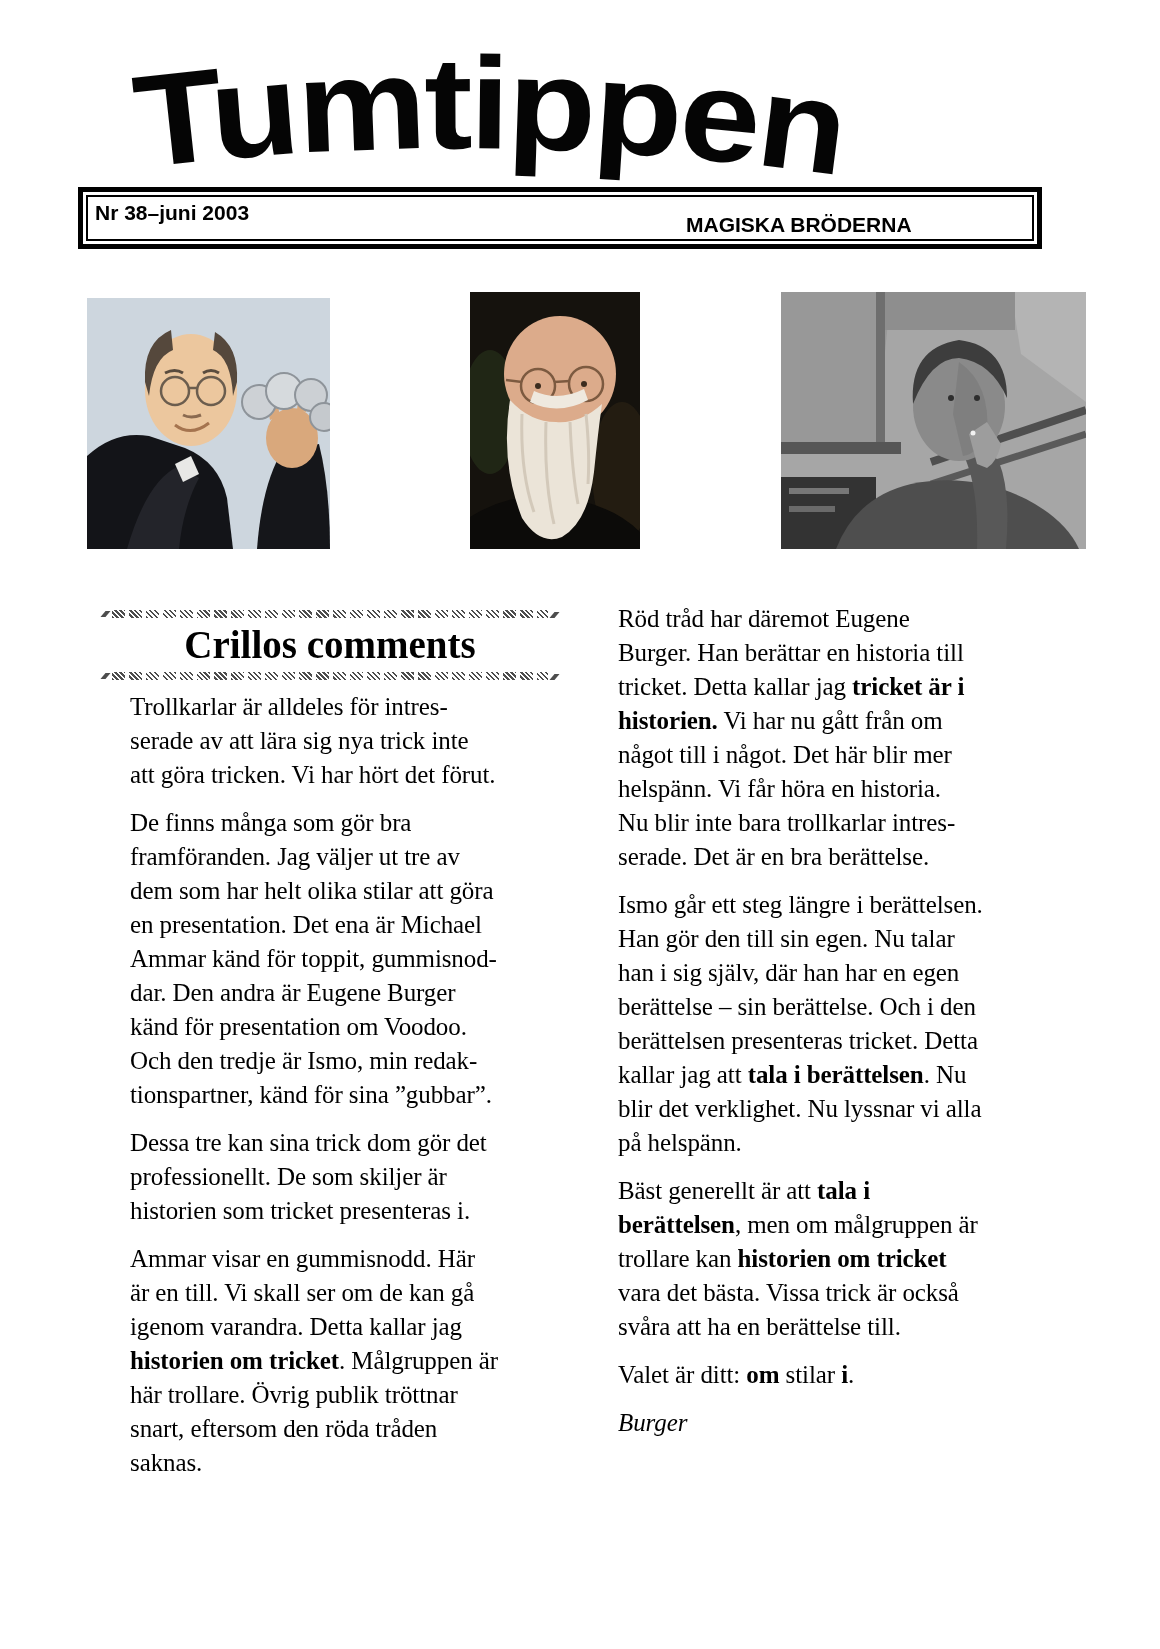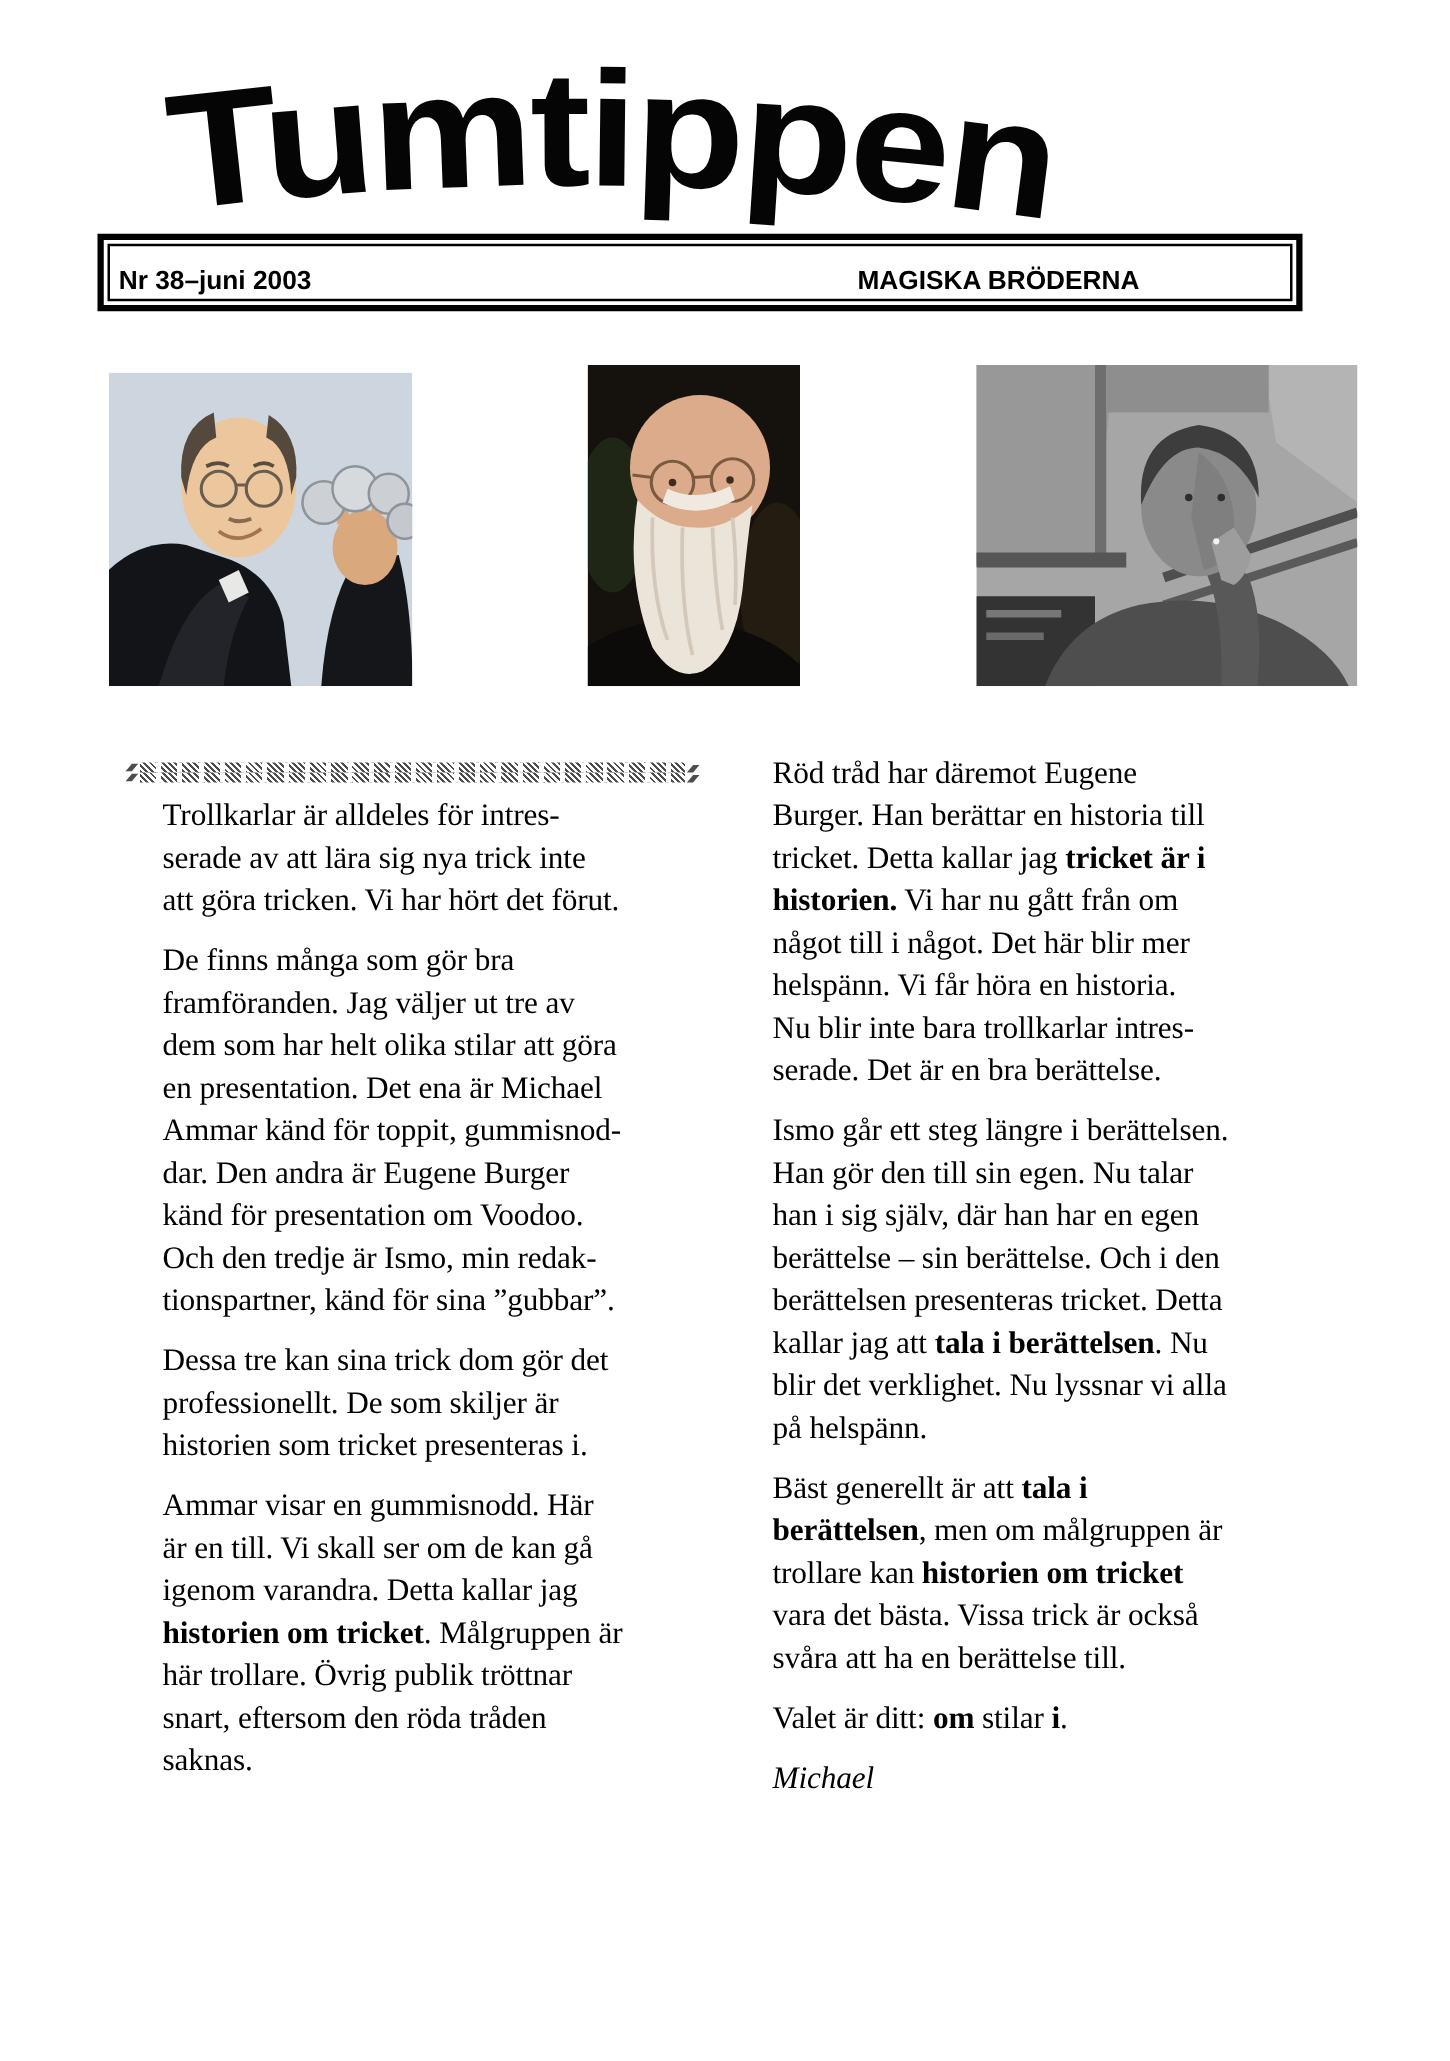--- a/index.html
+++ b/index.html
@@ -17,21 +17,21 @@
   
   .header-box{
     position:absolute; left:78px; top:187px; width:964px; height:62px;
     border:5px solid #000; padding:3px; box-sizing:border-box; background:#fff;
   }
   .header-box-inner{
     position:relative; width:100%; height:100%;
     border:2px solid #000; box-sizing:border-box;
     font-family:"Liberation Sans", sans-serif; font-weight:bold; font-size:21px;
   }
-  .issue{position:absolute; left:7px; bottom:2px; white-space:nowrap;text-align:center;}
+  .issue{position:absolute; left:7px; bottom:14px; white-space:nowrap;text-align:center;}
   .org{position:absolute; left:598px; bottom:2px; white-space:nowrap;}
   
   .photo{position:absolute; overflow:hidden;}
   .photo svg{display:block; width:100%; height:100%;}
   .photo-1{left:87px;  top:298px; width:243px; height:251px;}
   .photo-2{left:470px; top:292px; width:170px; height:257px;}
   .photo-3{left:781px; top:292px; width:305px; height:257px;}
   
   .col{position:absolute; font-size:25px; line-height:34px;}
   .col-left {left:112px; top:610px; width:436px;}
@@ -150,20 +150,21 @@
       <path d="M178,70 Q210,92 206,142 Q196,162 182,164 L172,122 Z" fill="#777777" opacity="0.55"></path>
       <circle cx="170" cy="106" r="3" fill="#2e2e2e"></circle>
       <circle cx="196" cy="106" r="3" fill="#2e2e2e"></circle>
       <path d="M196,172 L188,142 L206,130 L220,152 Q216,170 206,176 Z" fill="#9d9d9d"></path>
       <circle cx="192" cy="141" r="2.5" fill="#f2f2f2"></circle>
     </svg>
   </div>
 
   <div class="col col-left">
     <div class="hatch"></div>
+    <h1 class="headline">Crillos comments</h1>
     <div class="hatch"></div>
     <div class="paras" id="col-left-paras">
         <p><span>Trollkarlar är alldeles för intres-
 serade av att lära sig nya trick inte
 att göra tricken. Vi har hört det förut.</span></p>
         <p><span>De finns många som gör bra
 framföranden. Jag väljer ut tre av
 dem som har helt olika stilar att göra
 en presentation. Det ena är Michael
 Ammar känd för toppit, gummisnod-
@@ -201,17 +202,17 @@
 berättelsen presenteras tricket. Detta
 kallar jag att </span><span class="b">tala i berättelsen</span><span>. Nu
 blir det verklighet. Nu lyssnar vi alla
 på helspänn.</span></p>
         <p><span>Bäst generellt är att </span><span class="b">tala i
 berättelsen</span><span>, men om målgruppen är
 trollare kan </span><span class="b">historien om tricket</span><span>
 vara det bästa. Vissa trick är också
 svåra att ha en berättelse till.</span></p>
         <p><span>Valet är ditt: </span><span class="b">om</span><span> stilar </span><span class="b">i</span><span>.</span></p>
-        <p><span class="i">Michael</span></p>
+        <p><span class="i">Burger</span></p>
       </div>
   </div>
 
 </div>
 
 </body></html>

